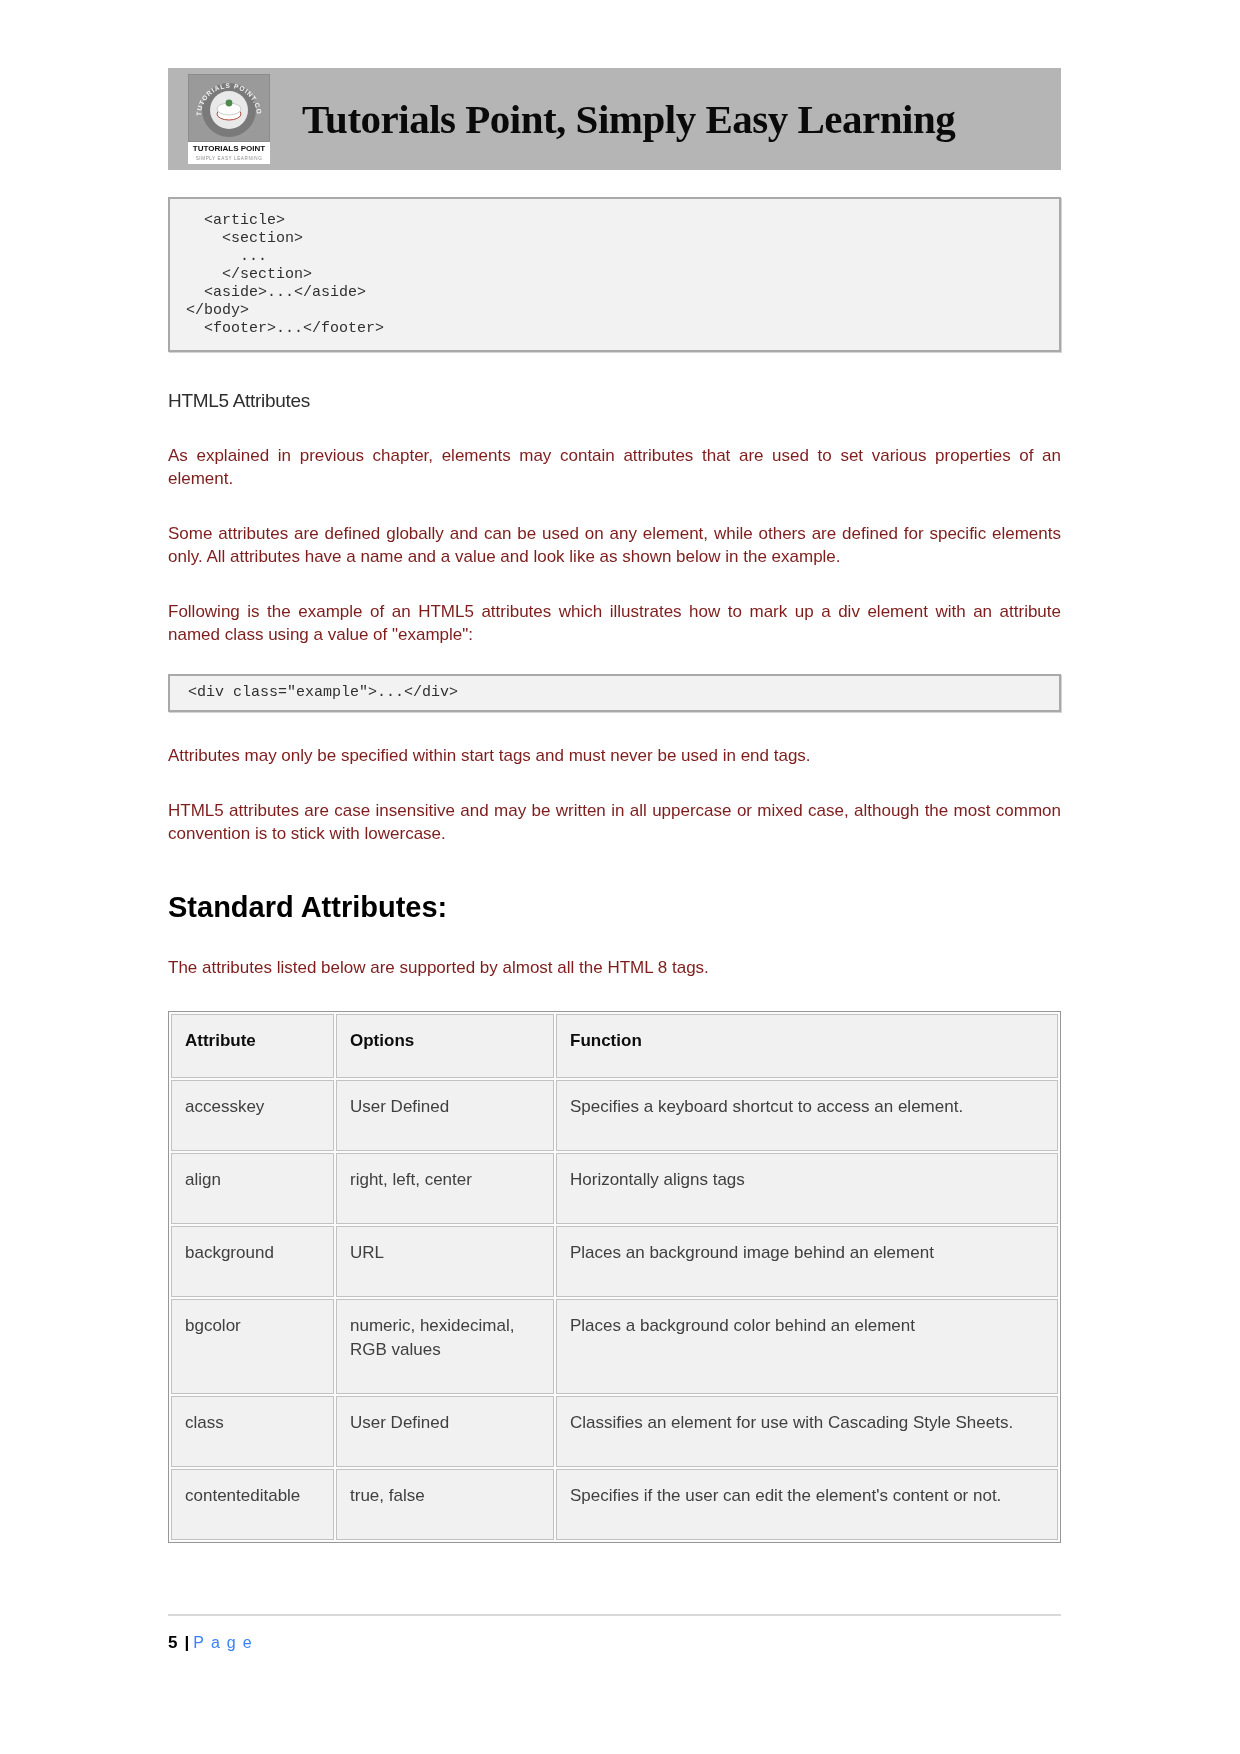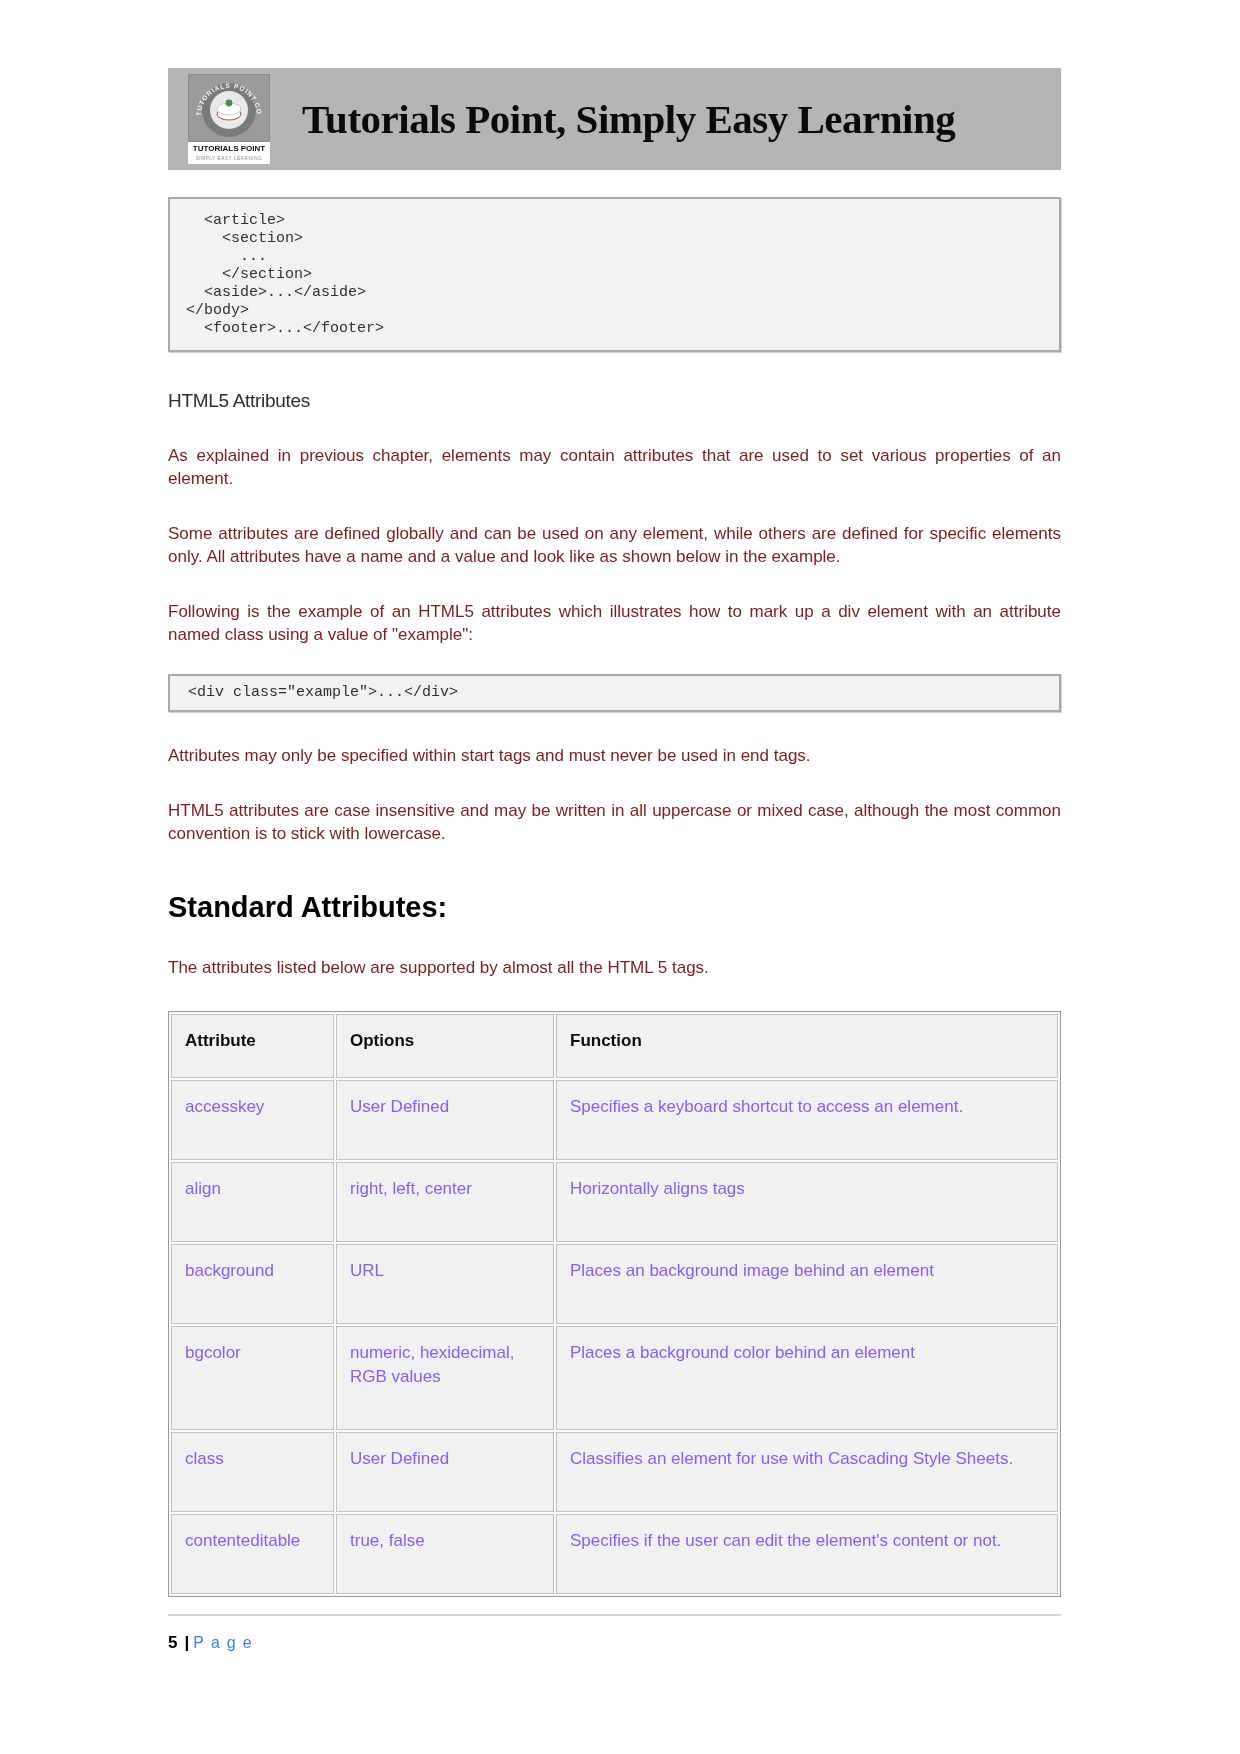--- a/index.html
+++ b/index.html
@@ -90,21 +90,21 @@
   .attr-table th, .attr-table td {
     background: #f1f1f1;
     border: 1px solid #c2c2c2;
     text-align: left;
     vertical-align: top;
     font-size: 17px;
     line-height: 24px;
     padding: 14px 13px;
   }
   .attr-table th { font-weight: 700; color: #0d0d0d; padding-bottom: 24px; }
-  .attr-table td { padding-bottom: 40px; color: #8b5cf6; }
+  .attr-table td { padding-bottom: 31px; color: #404040; }
 
   
   .footer { position: absolute; top: 1546px; left: 0; width: 100%; }
   .footer-rule { height: 2px; background: #d8d8d8; }
   .footer-text { margin-top: 17px; font-size: 17px; }
   .pg-num { font-weight: 700; color: #000; }
   .pg-sep { font-weight: 700; color: #000; margin: 0 4px 0 7px; }
   .pg-label { color: #3b82f6; letter-spacing: 7px; font-size: 16px; }
 </style>
 </head>
@@ -148,21 +148,21 @@
   <p class="para">Following is the example of an HTML5 attributes which illustrates how to mark up a div element with an attribute named class using a value of "example":</p>
 
   <div class="codebox code-single">
     <span class="code-line">&lt;div class="example"&gt;...&lt;/div&gt;</span>
   </div>
 
   <p class="para">Attributes may only be specified within start tags and must never be used in end tags.</p>
   <p class="para">HTML5 attributes are case insensitive and may be written in all uppercase or mixed case, although the most common convention is to stick with lowercase.</p>
 
   <h2 class="h-bold">Standard Attributes:</h2>
-  <p class="para">The attributes listed below are supported by almost all the HTML 5 tags.</p>
+  <p class="para">The attributes listed below are supported by almost all the HTML 8 tags.</p>
 
   <table class="attr-table">
     <colgroup>
         <col class="c1">
         <col class="c2">
         <col class="c3">
       </colgroup>
     <thead>
       <tr>
         <th>Attribute</th>

